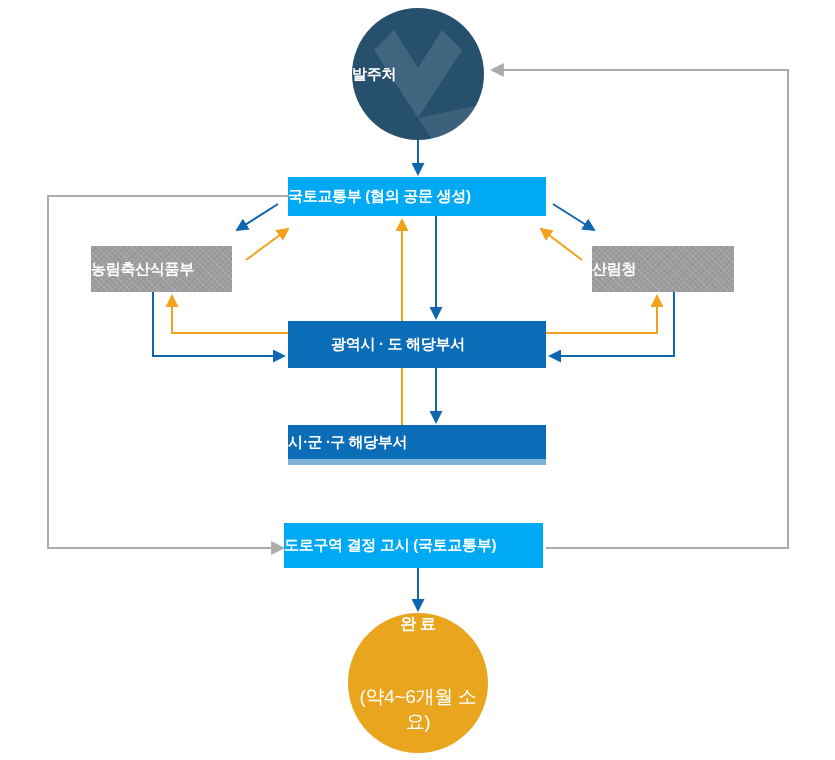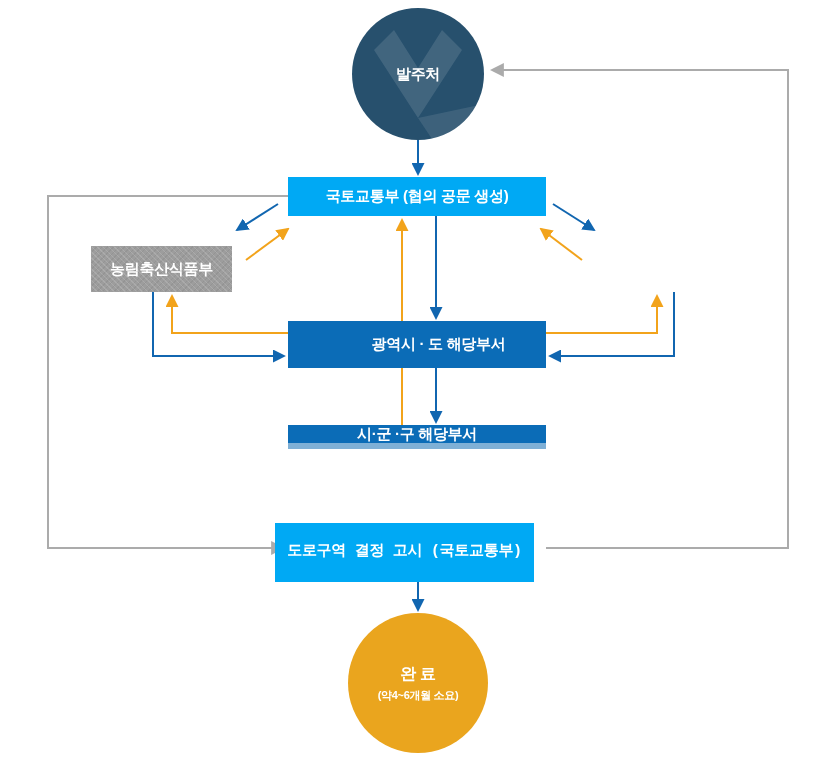--- a/index.html
+++ b/index.html
@@ -7,45 +7,45 @@
     --orange:#eaa51e; --connector-blue:#1166b0; --connector-orange:#f2a31b;
     --connector-gray:#ababab; --gray-box:#9d9d9d; --light-strip:#7fb0d6;
   }
   html,body{margin:0;padding:0;background:#ffffff;}
   .stage{
     position:relative; width:835px; height:760px; background:#ffffff; overflow:hidden;
     font-family:"Liberation Sans","DejaVu Sans",sans-serif;
   }
   .wires{position:absolute; left:0; top:0; width:835px; height:760px; z-index:1;}
   .node{
-    position:absolute; z-index:2; display:flex; align-items:center; justify-content:center;
+    position:absolute; z-index:2; display:flex; align-items:center; 
     color:#ffffff; font-weight:bold; font-size:15px; text-align:center; line-height:1.35;
     letter-spacing:-0.3px; box-sizing:border-box;
   }
   .n-orderer{left:352px; top:8px; width:132px; height:132px; border-radius:50%;
     background:var(--navy,#27506d); overflow:hidden;}
   .n-orderer .chev{position:absolute; left:0; top:0;}
   .n-orderer span{position:relative; z-index:2;}
   .n-molit{left:288px; top:177px; width:258px; height:39px; background:var(--bright-blue,#00a9f4);}
   .graybox{
     background-color:var(--gray-box,#9d9d9d);
     background-image:
       repeating-linear-gradient(45deg, rgba(255,255,255,.14) 0 1px, transparent 1px 4px),
       repeating-linear-gradient(135deg, rgba(0,0,0,.06) 0 1px, transparent 1px 4px);
   }
   .n-mafra{left:91px; top:246px; width:141px; height:46px;}
   .n-kfs{left:592px; top:246px; width:142px; height:46px;}
   .n-province{left:288px; top:321px; width:258px; height:47px; background:var(--dark-blue,#0b6cb7);padding-left:43px;}
-  .n-city{left:288px; top:425px; width:258px; height:24px; background:var(--dark-blue,#0b6cb7);
-    border-bottom:6px solid var(--light-strip,#7fb0d6);}
-  .n-notice{left:275px; top:523px; width:259px; height:59px; background:var(--bright-blue,#00a9f4);font-family:Liberation Mono, monospace;}
+  .n-city{left:288px; top:425px; width:258px; height:40px; background:var(--dark-blue,#0b6cb7);
+    border-bottom:6px solid var(--light-strip,#7fb0d6);font-family:Liberation Serif, serif;}
+  .n-notice{left:284px; top:523px; width:259px; height:45px; background:var(--bright-blue,#00a9f4);}
   .n-complete{left:348px; top:613px; width:140px; height:140px; border-radius:50%;
-    background:var(--orange,#eaa51e); flex-direction:column;}
+    background:var(--orange,#eaa51e); flex-direction:column;gap:45px;}
   .n-complete .main{font-size:16px; margin-bottom:4px;}
-  .n-complete .sub{font-size:11px; font-weight:bold;}
+  .n-complete .sub{font-size:19px; font-weight:normal;}
 </style>
 </head>
 <body>
 
 <div class="stage">
 
   <svg class="wires" viewBox="0 0 835 760" xmlns="http://www.w3.org/2000/svg">
     <defs>
       <marker id="ah-blue" viewBox="0 0 10 10" refX="8.5" refY="5" markerWidth="6.5" markerHeight="6.5" orient="auto">
         <path d="M0,0 L10,5 L0,10 Z" fill="#1166b0"></path>
@@ -86,20 +86,23 @@
   </div>
 
   <div class="node n-mafra graybox">
     <span>농림축산식품부</span>
   </div>
 
   <div class="node n-molit">
     <span>국토교통부 (협의 공문 생성)</span>
   </div>
 
+  <div class="node n-kfs graybox">
+    <span>산림청</span>
+  </div>
 
   <div class="node n-province">
     <span>광역시 · 도 해당부서</span>
   </div>
 
   <div class="node n-city">
     <span>시·군 ·구 해당부서</span>
   </div>
 
   <div class="node n-notice">

